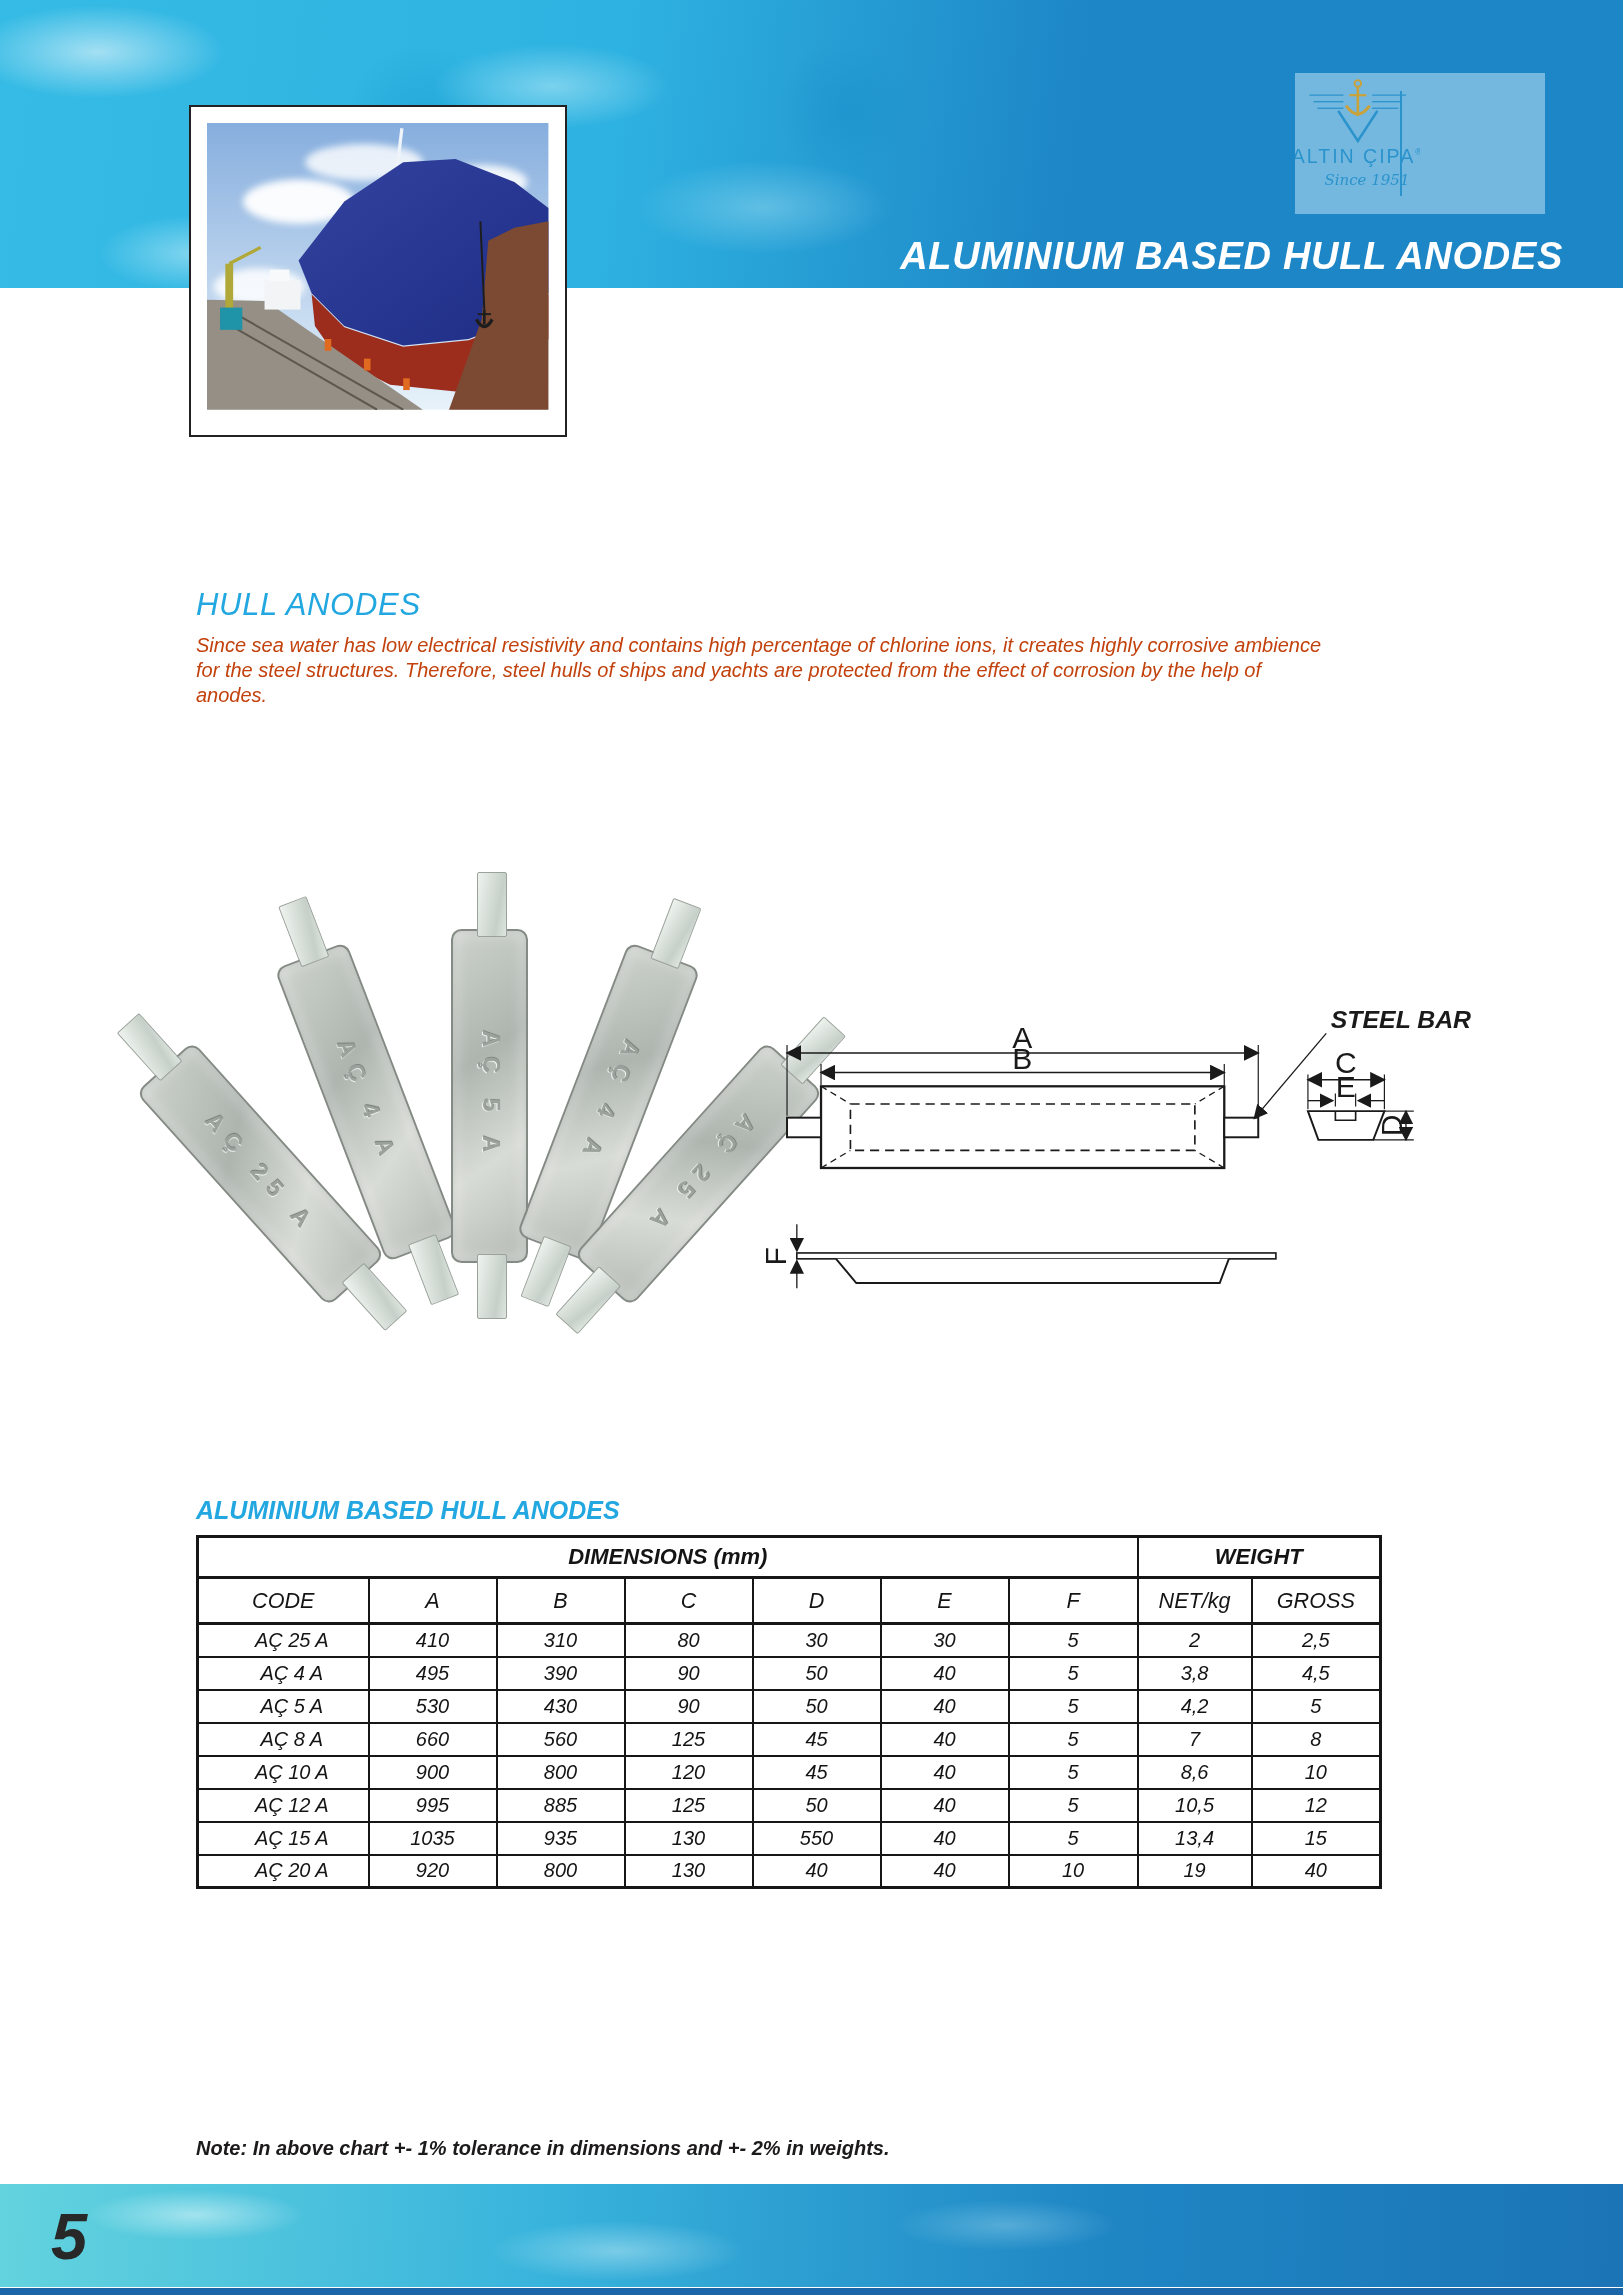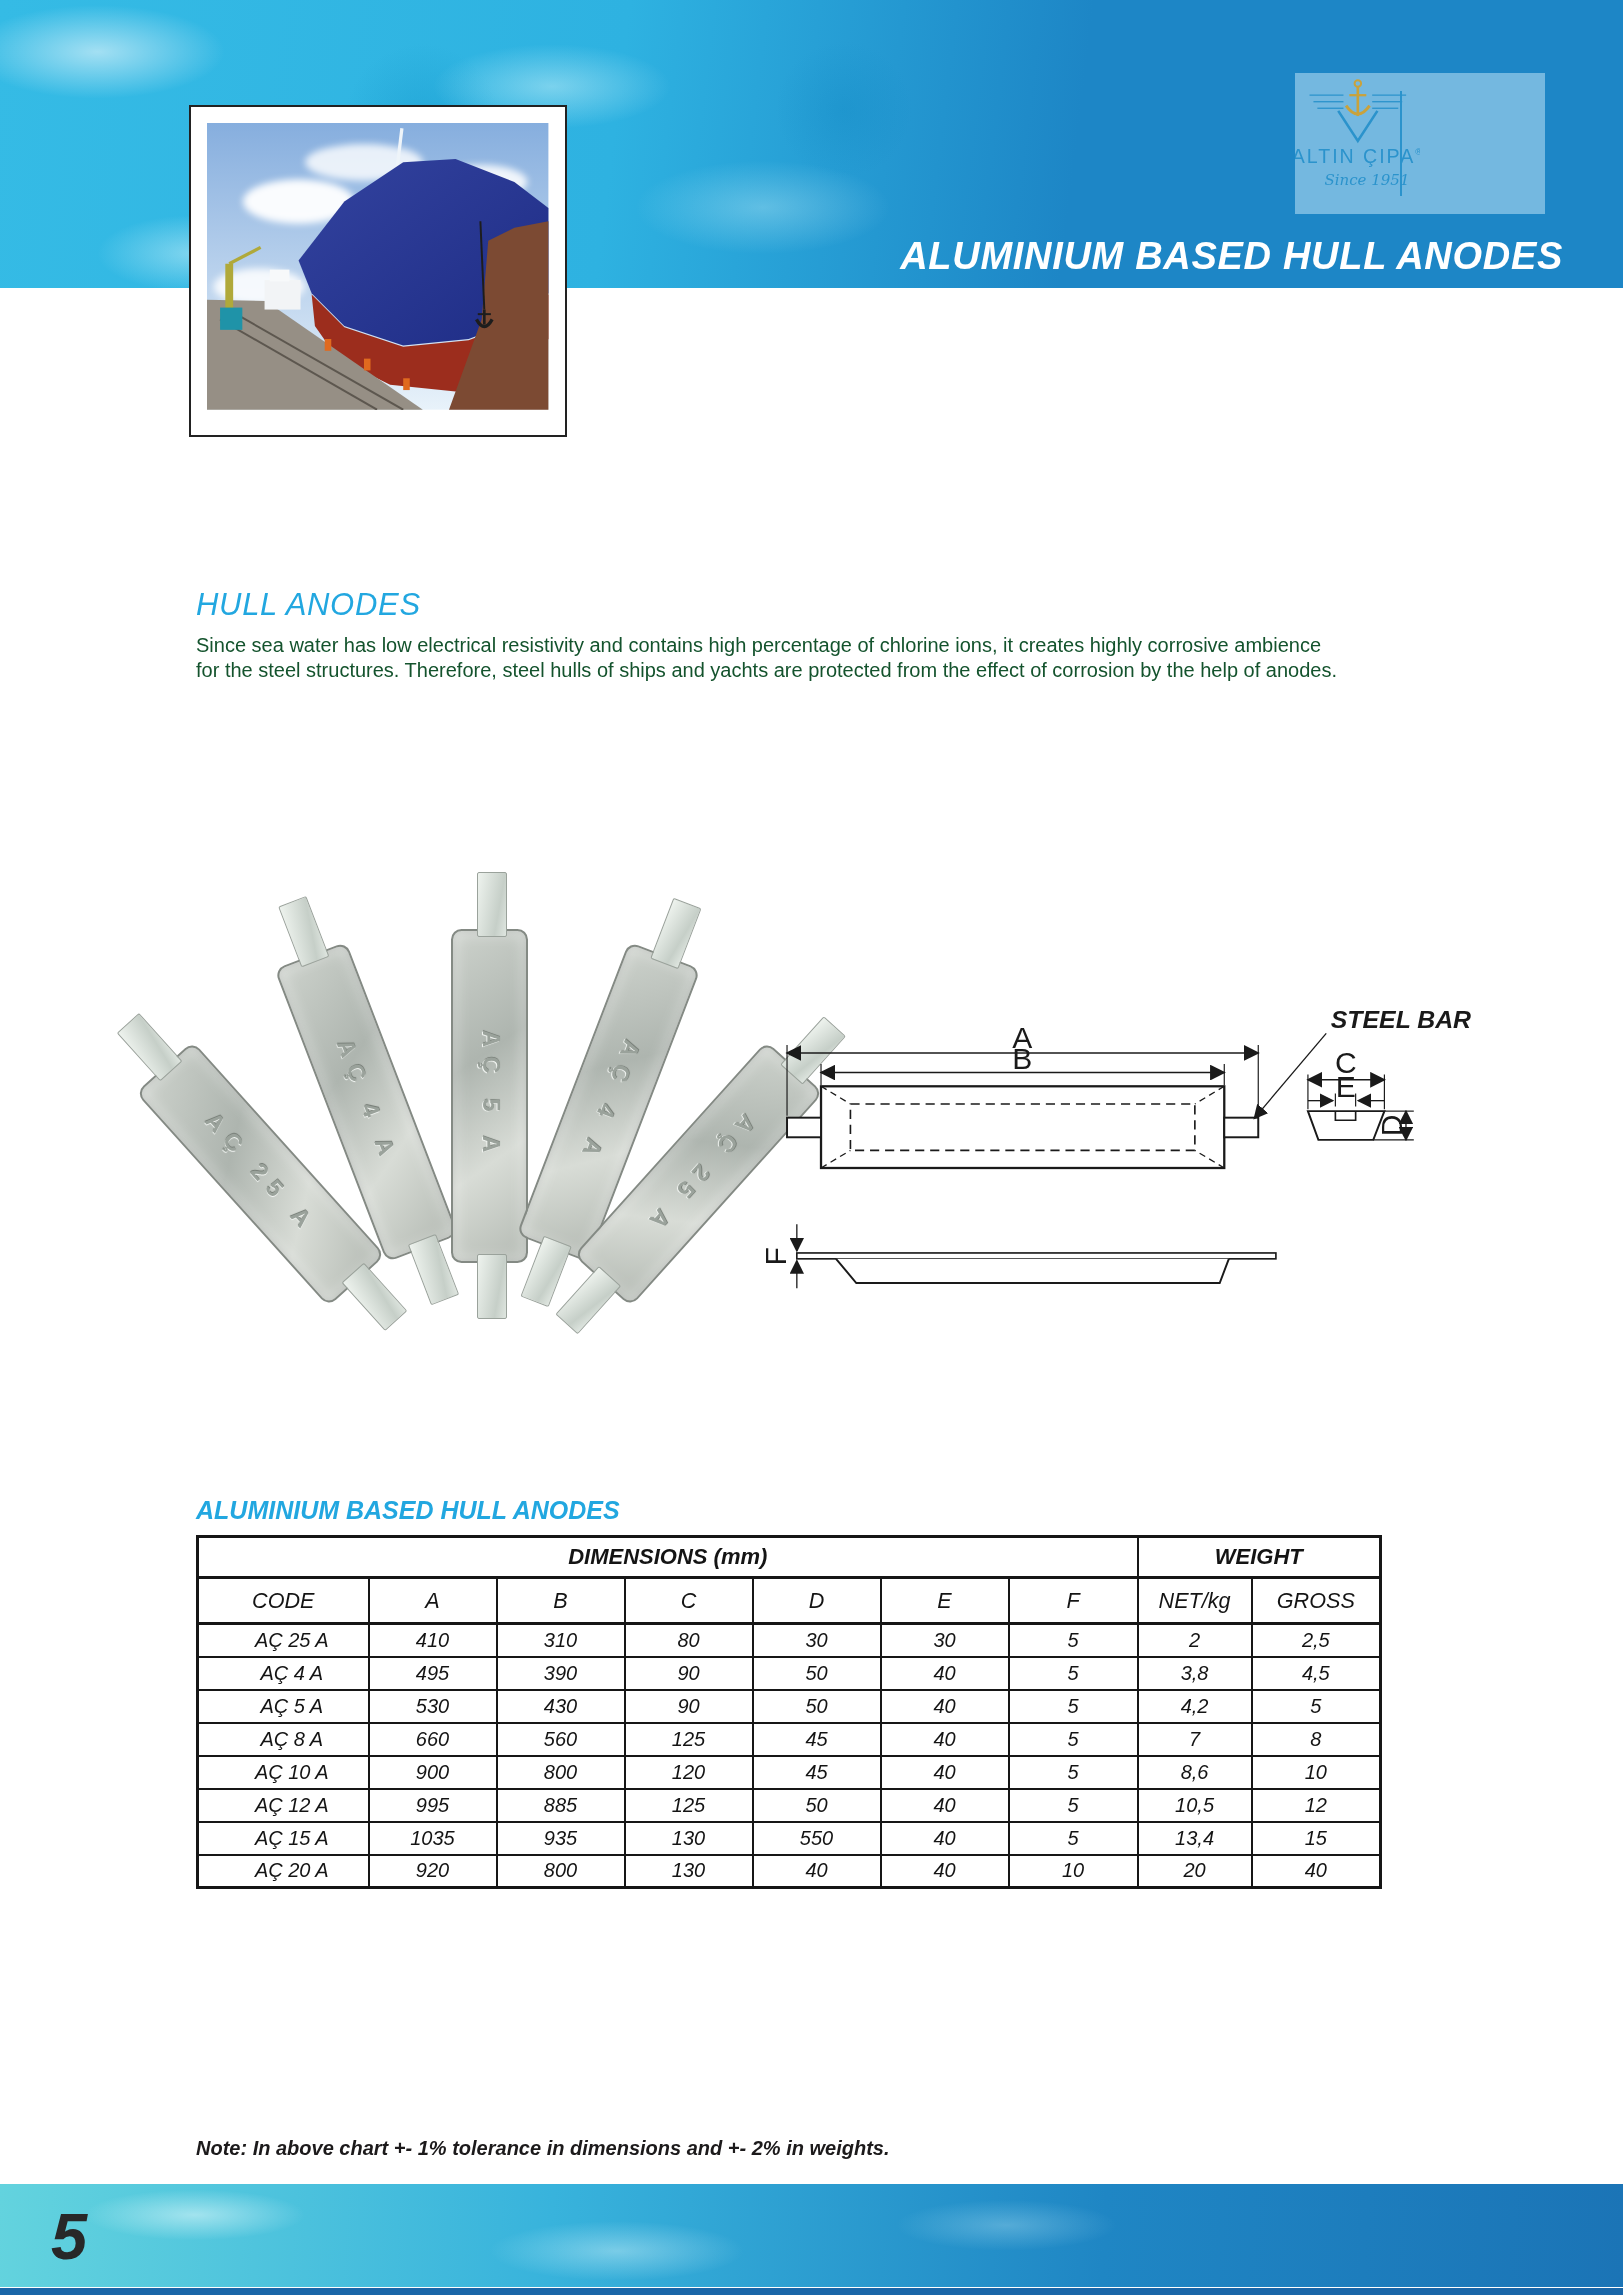--- a/index.html
+++ b/index.html
@@ -49,21 +49,21 @@
   .ship-photo { width:100%; height:100%; display:block; }
 
   
   .intro-heading {
     position:absolute; left:196px; top:587px;
     font-size:31px; font-weight:normal; font-style:italic; color:#22a7e0;
     letter-spacing:0.7px;
   }
   .intro-body {
     position:absolute; left:196px; top:633px; width:1141px;
-    font-size:20px; line-height:25px; color:#14532d;
+    font-size:20px; font-style:italic; line-height:25px; color:#c2410c;
   }
 
   
   .anodes { position:absolute; left:0; top:0; width:1623px; height:2295px; pointer-events:none; }
   .bar {
     position:absolute; width:77px;
     background:linear-gradient(145deg,#cdd2cc 0%,#aeb5af 38%,#d8dcd6 68%,#b4bab3 100%);
     border:2px solid #848a84; border-radius:10.5px;
     box-shadow: inset 0 0 17px rgba(255,255,255,.55), inset 0 0 6.5px rgba(60,65,60,.25);
   }
@@ -399,21 +399,21 @@
     <td>15</td>
   </tr>
       <tr class="data-row">
     <td class="code">AÇ 20 A</td>
     <td>920</td>
     <td>800</td>
     <td>130</td>
     <td>40</td>
     <td>40</td>
     <td>10</td>
-    <td>20</td>
+    <td>19</td>
     <td>40</td>
   </tr>
     </tbody>
 </table>
 
 <div class="note">Note: In above chart +- 1% tolerance in dimensions and +- 2% in weights.</div>
 <div class="bottom-band"></div>
 <div class="bottom-strip"></div>
 <div class="page-number">5</div>
 

